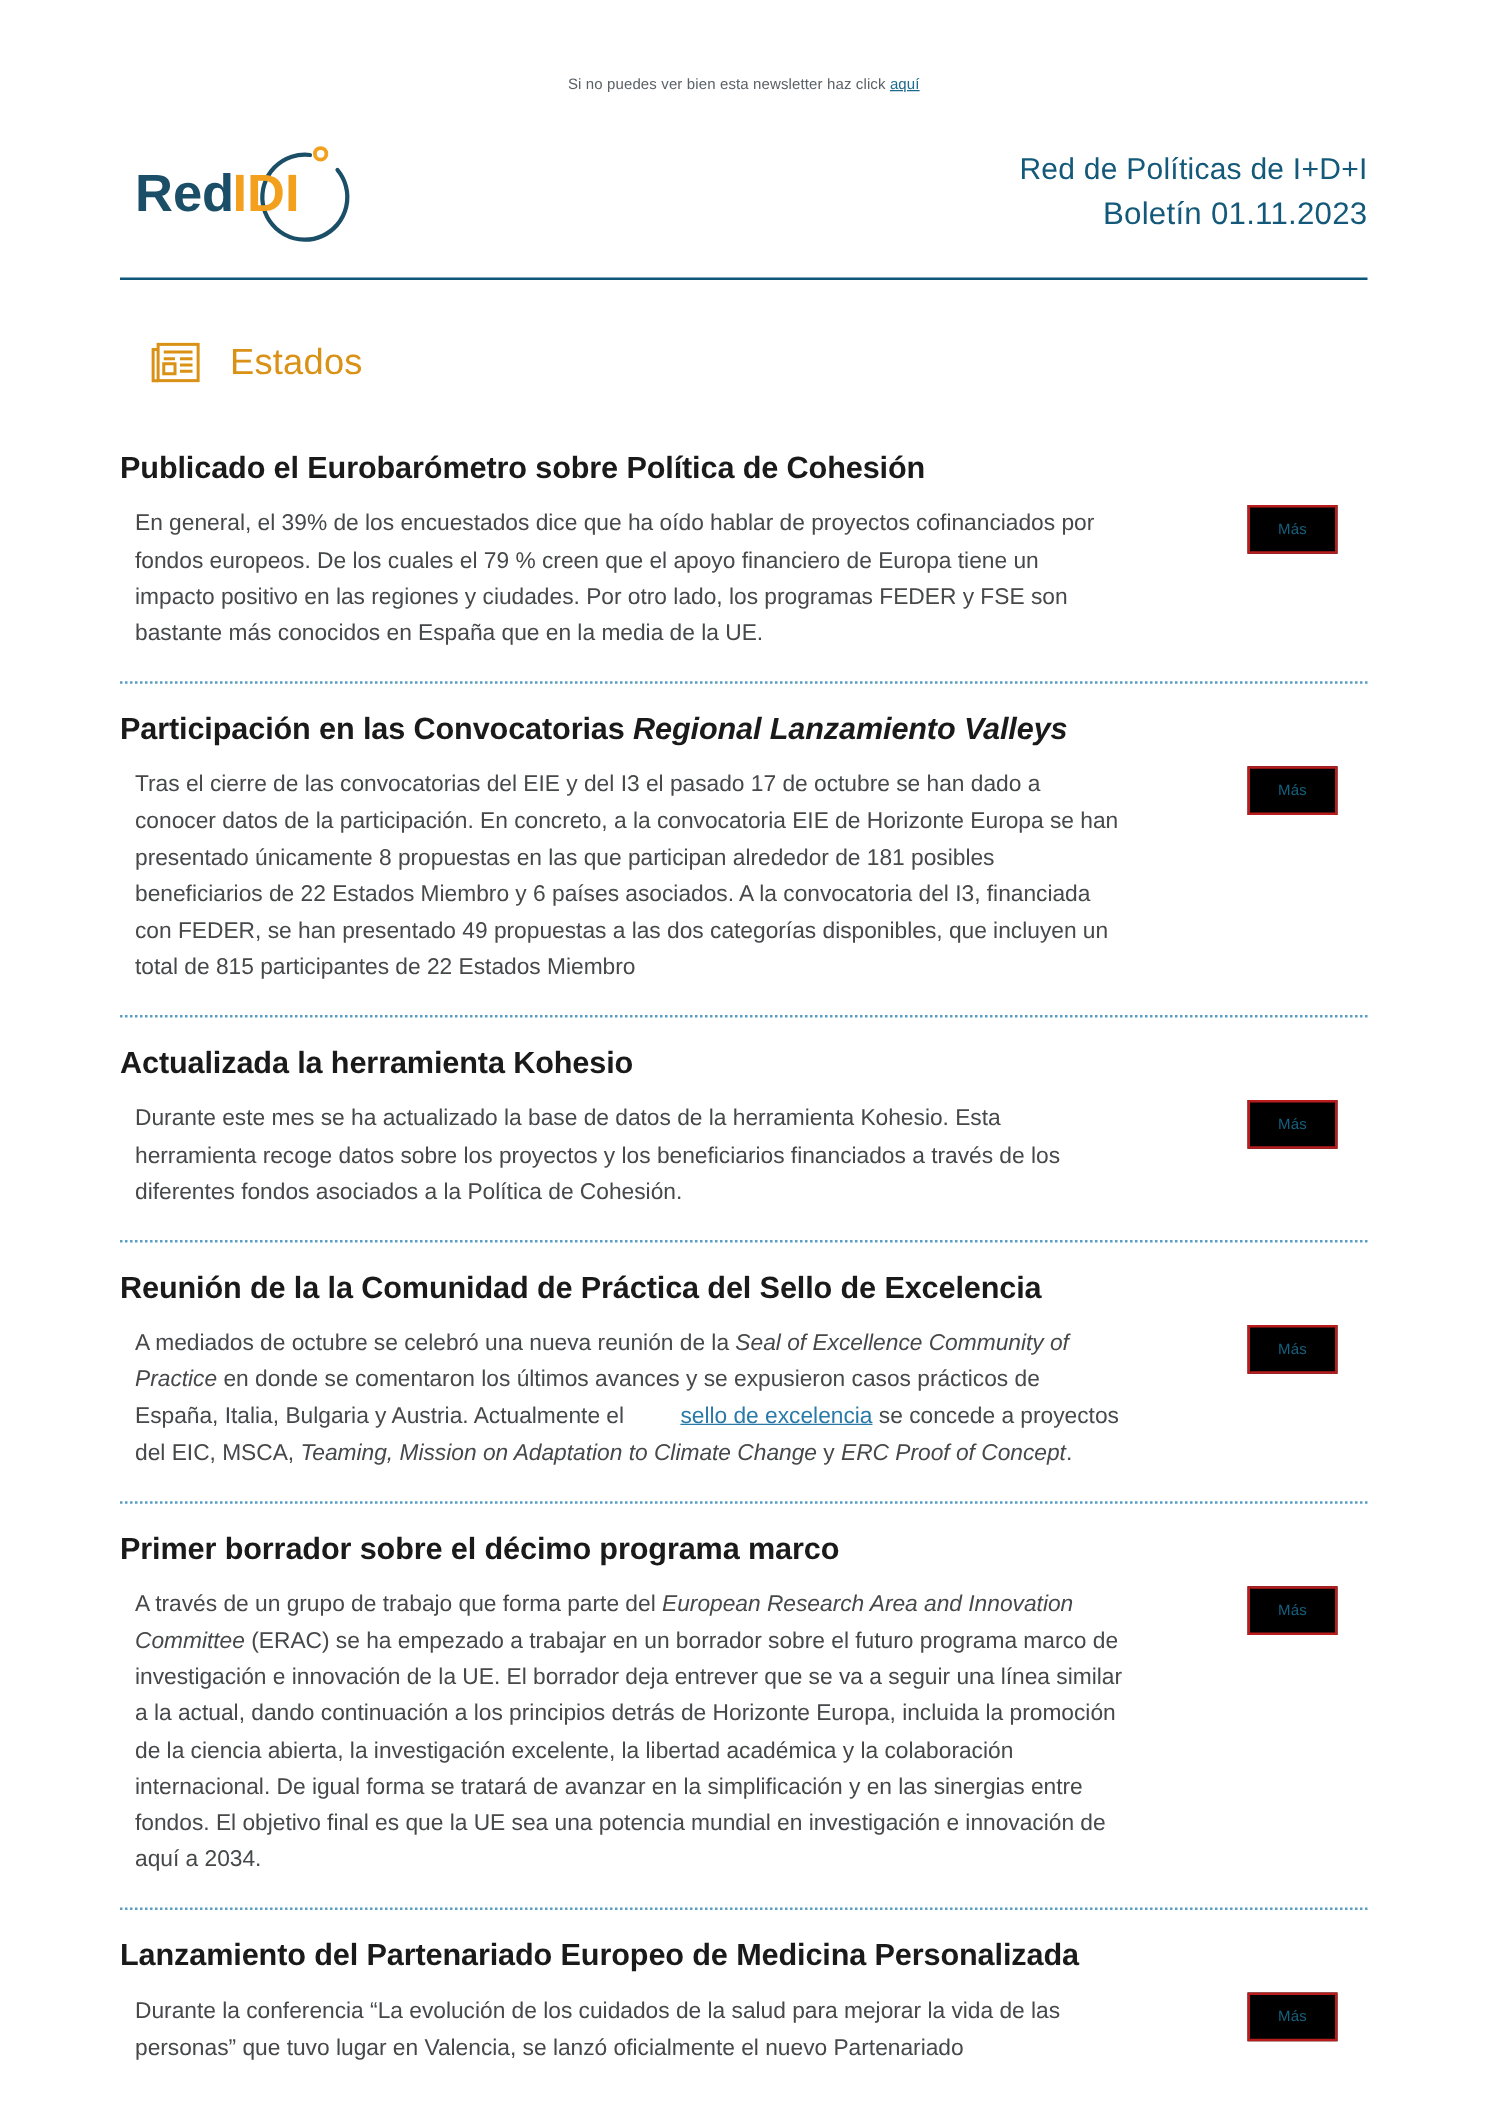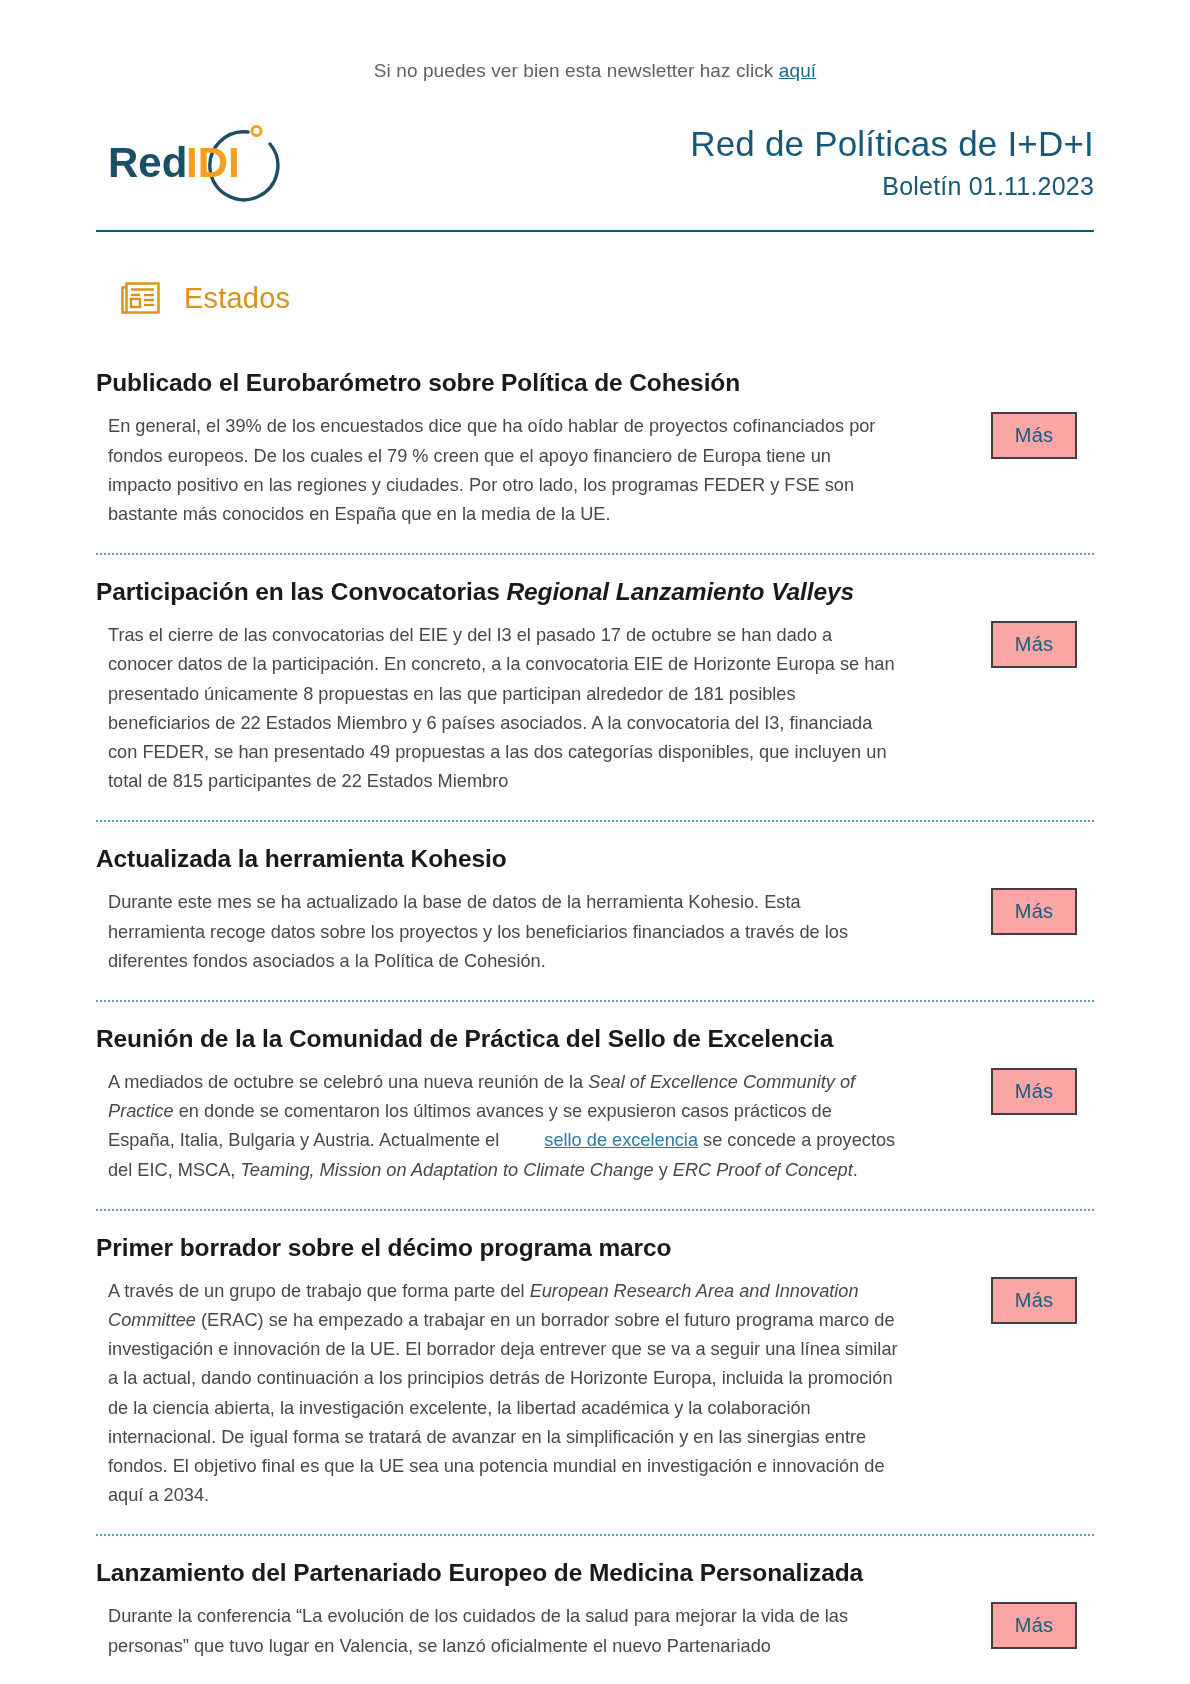--- a/index.html
+++ b/index.html
@@ -18,21 +18,21 @@
   .page {
     width: 1190px;
     box-sizing: border-box;
     padding: 0;
     position: relative;
   }
 
   
   .preheader {
     text-align: center;
-    font-size: 19px;
+    font-size: 12px;
     color: #5a6268;
     padding-top: 60px;
     letter-spacing: 0.1px;
   }
   .preheader a {
     color: #1d6a8c;
     text-decoration: underline;
   }
 
   
@@ -50,21 +50,21 @@
     flex: 0 0 auto;
   }
   .brand svg { display: block; }
 
   .header-titles {
     text-align: right;
     color: #14597a;
     line-height: 1.28;
   }
   .header-title {
-    font-size: 35px;
+    font-size: 24px;
     font-weight: 400;
     letter-spacing: 0.2px;
   }
   .header-sub {
     font-size: 25px;
     font-weight: 400;
     margin-top: 4px;
     letter-spacing: 0.2px;
   }
 
@@ -129,24 +129,24 @@
 
   .more-wrap {
     flex: 0 0 auto;
     width: 120px;
     display: flex;
     justify-content: center;
     padding-top: 44px;
   }
   .more-btn {
     display: inline-block;
-    border: 2px solid #404040;
-    background: #fca5a5;
+    border: 2px solid #b91c1c;
+    background: #000000;
     color: #15607f;
-    font-size: 20px;
+    font-size: 12px;
     font-family: "Liberation Sans", sans-serif;
     padding: 11px 22px 12px 22px;
     line-height: 1;
     cursor: pointer;
     letter-spacing: 0.2px;
   }
 </style>
 </head>
 <body>
 

